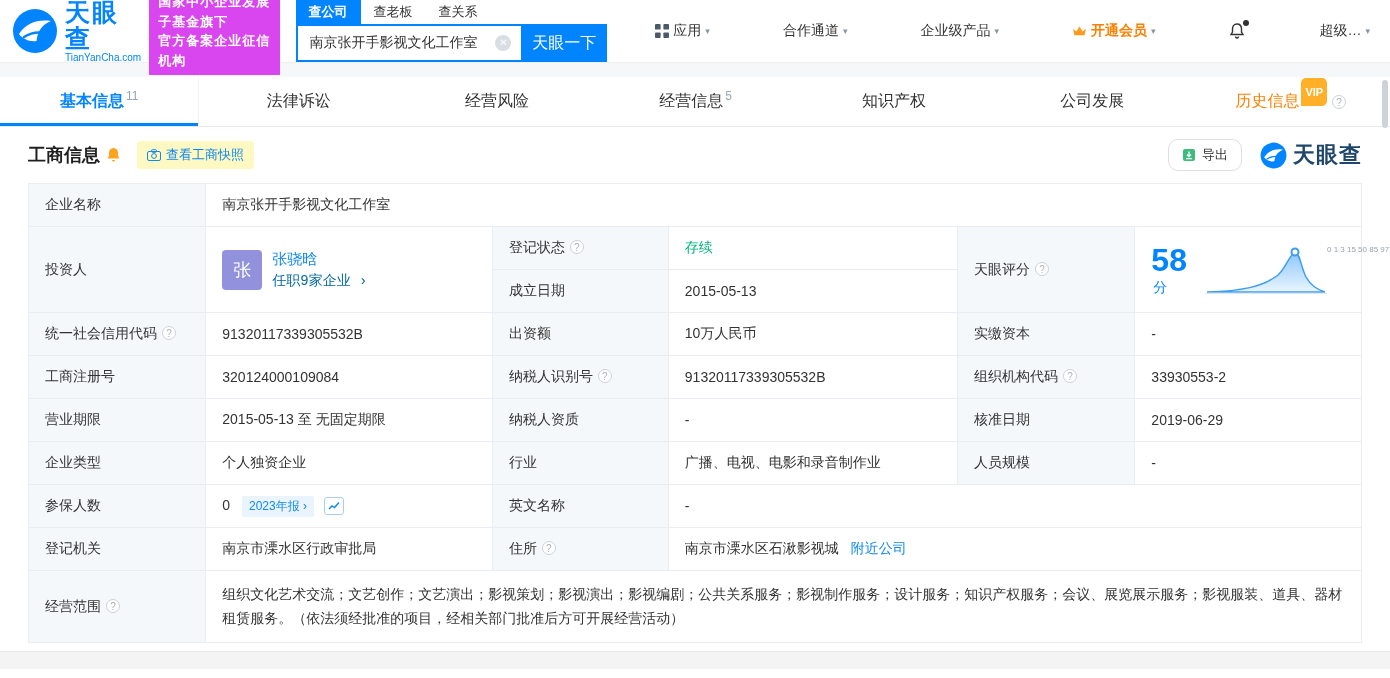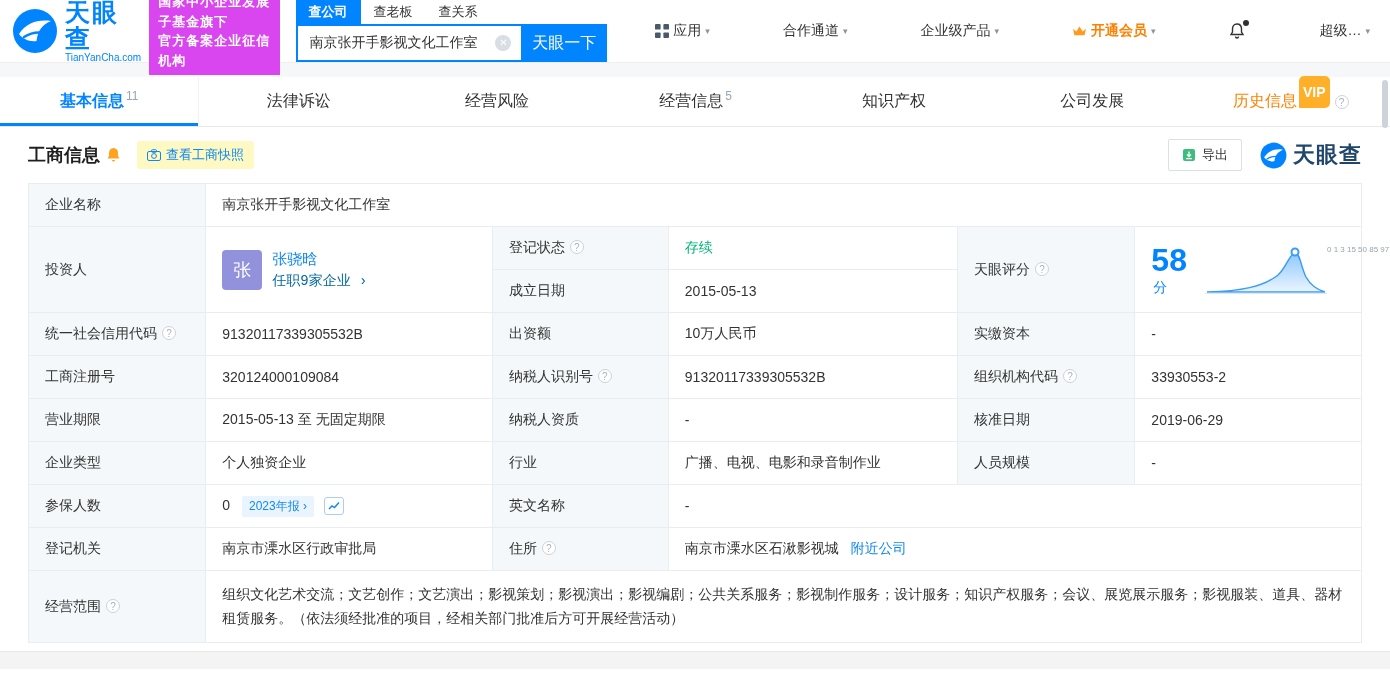--- a/index.html
+++ b/index.html
@@ -35,35 +35,35 @@
   .bell-dot { position: absolute; top: -2px; right: -3px; width: 6px; height: 6px; border-radius: 50%; background: #33312e; }
   .gap-strip { height: 15px; background: #f6f7f8; border-top: 1px solid #eee; }
   
   .tabbar { height: 50px; display: flex; background: #fff; border-bottom: 1px solid #e7e9eb; }
   .tab { flex: 1; display: flex; align-items: center; justify-content: center; font-size: 16px; color: #333;
     position: relative; cursor: pointer; }
   .tab.active { color: #0084ff; font-weight: 700; border-right: 1px solid #f0f2f4; }
   .tab.active::after { content: ""; position: absolute; left: 0; right: 0; bottom: 0; height: 3px; background: #0084ff; }
   .tab-sup { font-size: 12px; color: #98a6b3; font-weight: 400; transform: translateY(-6px); margin-left: 2px; }
   .tab.history { color: #ff8000; }
-  .vip-badge { background: #ffb028; color: #fff; font-size: 14px; font-weight: 700; padding: 8px 4px;
+  .vip-badge { background: #ffb028; color: #fff; font-size: 11px; font-weight: 700; padding: 8px 4px;
     border-radius: 5px 5px 5px 0; transform: translateY(-10px); margin-left: 2px; }
   .q { display: inline-block; width: 14px; height: 14px; border-radius: 50%; border: 1px solid #ccd2d9;
     color: #aab2ba; font-size: 10px; line-height: 13px; text-align: center; margin-left: 5px;
     vertical-align: 1px; cursor: pointer; background: #fff; }
   
   .content { padding: 0 28px; background: #fff; }
   .section-head { display: flex; align-items: center; height: 56px; }
   .sec-title { font-size: 18px; font-weight: 700; color: #1f1f1f; }
   .sec-bell { margin-left: 6px; display: flex; }
   .snapshot-btn { margin-left: 16px; display: inline-flex; align-items: center; gap: 5px; background: #fef9c3;
     color: #1088ef; font-size: 13px; padding: 5px 10px; border-radius: 3px; border: 0; cursor: pointer; font-family: inherit; }
   .head-right { margin-left: auto; display: flex; align-items: center; gap: 18px; }
   .export-btn { display: inline-flex; align-items: center; gap: 6px; border: 1px solid #dcdfe3; background: #fff;
-    border-radius: 2px; padding: 6px 13px; font-size: 13px; color: #333; cursor: pointer; font-family: inherit; }
+    border-radius: 10px; padding: 6px 13px; font-size: 13px; color: #333; cursor: pointer; font-family: inherit; }
   .brand { display: flex; align-items: center; gap: 6px; }
   .brand-text { font-size: 22px; font-weight: 700; color: #20476b; letter-spacing: 1px; }
   
   .info-table { width: 100%; border-collapse: collapse; table-layout: fixed; font-size: 14px; }
   .info-table td { border: 1px solid #e9edf1; height: 43px; padding: 6px 16px; color: #333; vertical-align: middle; }
   .info-table td.lbl { background: #f5f8fa; }
   .green { color: #00b578; }
   .link { color: #1088ef; cursor: pointer; text-decoration: none; }
   .orange-link { color: #0369a1; font-size: 14px; cursor: pointer; text-decoration: none; font-family: Liberation Mono, monospace; }
   .investor { display: flex; gap: 10px; align-items: center; }

